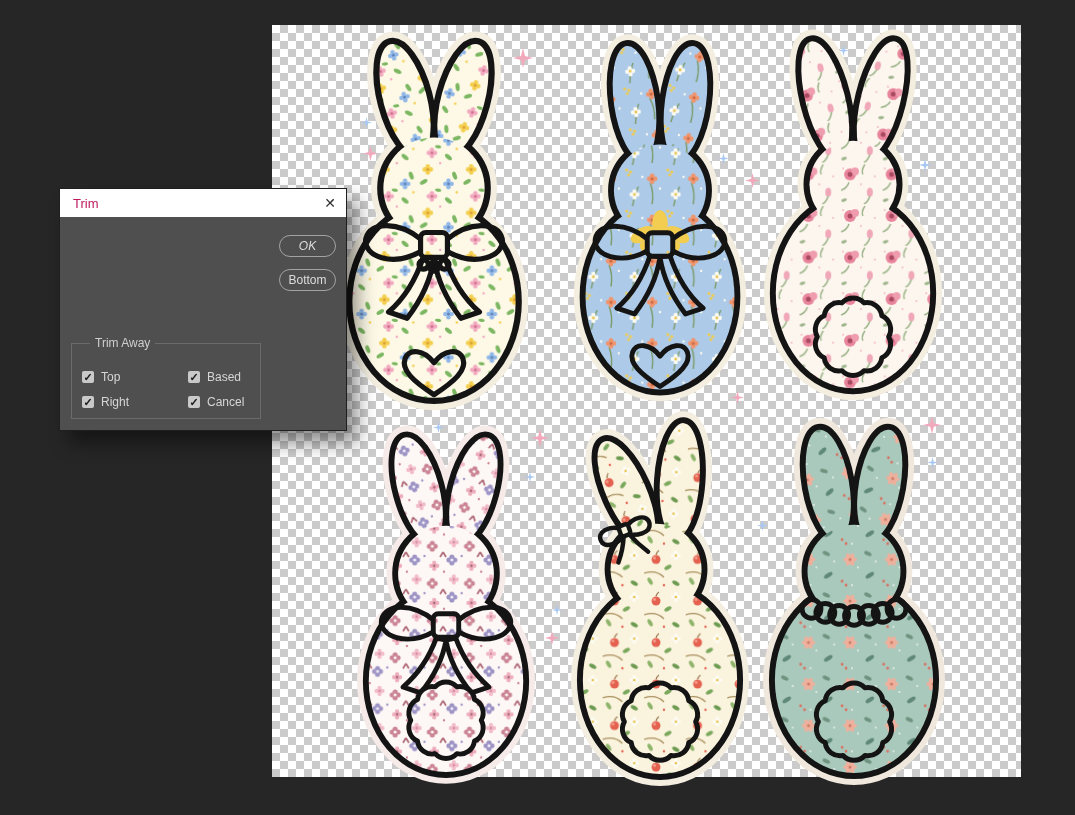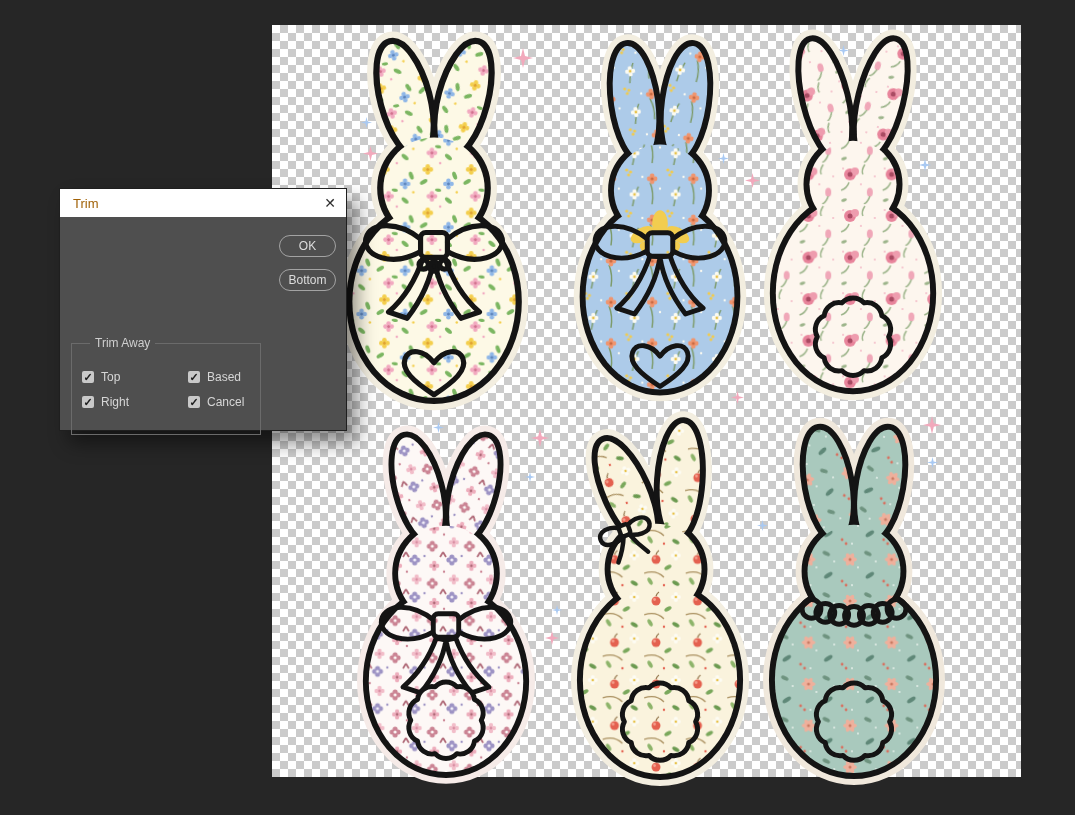--- a/index.html
+++ b/index.html
@@ -28,28 +28,28 @@
   
   .dialog {
     position:absolute; left:59px; top:188px; width:288px; height:243px;
     border:1px solid #1f1f1f; box-shadow:10px 12px 18px rgba(0,0,0,.45);
     z-index:10; background:#4f4f4f;
   }
   .titlebar {
     position:absolute; left:0; top:0; right:0; height:28px; background:#ffffff;
     display:flex; align-items:center;
   }
-  .titlebar .title { margin-left:13px; font-size:13px; color:#a16207; }
+  .titlebar .title { margin-left:13px; font-size:13px; color:#be185d; }
   .titlebar .close { position:absolute; right:10px; top:0; height:28px; display:flex;
     align-items:center; font-size:14px; color:#2f2f2f; cursor:default; }
   .dlg-body { position:absolute; left:0; top:28px; right:0; bottom:0; background:#4f4f4f; }
 
   .fieldset { position:absolute; border:1px solid #6b6b6b; }
   .fs1 { left:11px; top:16px; width:190px; height:95px; }
-  .fs2 { left:11px; top:126px; width:190px; height:92px;padding-left:21px; }
+  .fs2 { left:11px; top:126px; width:190px; height:76px;padding-left:21px; }
   .legend {
     position:absolute; top:-8px; left:18px; background:#4f4f4f; padding:0 5px;
     font-size:12px; color:#cfcfcf; white-space:nowrap;
   }
   .lbl { font-size:12px; color:#d6d6d6; white-space:nowrap; }
 
   .radio-row { position:absolute; left:10px; height:20px; display:flex; align-items:center; gap:7px; }
   .radio { width:13px; height:13px; border-radius:50%; border:1px solid #949494; background:transparent; position:relative; flex:none; }
   .radio.on { border:2px solid #ededed; background:#0a0a0a; }
   .radio.on::after { content:""; position:absolute; left:50%; top:50%; width:3px; height:3px;
@@ -59,21 +59,21 @@
   .checkbox { width:12px; height:12px; border-radius:2px; background:#c9c9c9; color:#1e1e1e;
     font-size:11px; line-height:12px; text-align:center; font-weight:bold; flex:none; }
   .checkbox .mark { visibility:hidden; }
   .checkbox.on .mark { visibility:visible; }
 
   .btn {
     position:absolute; left:219px; width:57px; height:22px; border-radius:11px;
     border:1px solid #a3a3a3; background:transparent; color:#dcdcdc; font-size:12px;
     font-family:"Liberation Sans", sans-serif; text-align:center; line-height:20px;
   }
-  .btn.ok { top:18px; }
+  .btn.ok { top:18px;font-style:italic; }
   .btn.cancel { top:52px; }
 </style>
 </head>
 <body>
 
 <div class="workspace" style="position:absolute;inset:0;">
 
   <div class="canvas">
 
     <div class="sp pink" style="left:241px;top:23px;width:20px;height:20px"></div>

